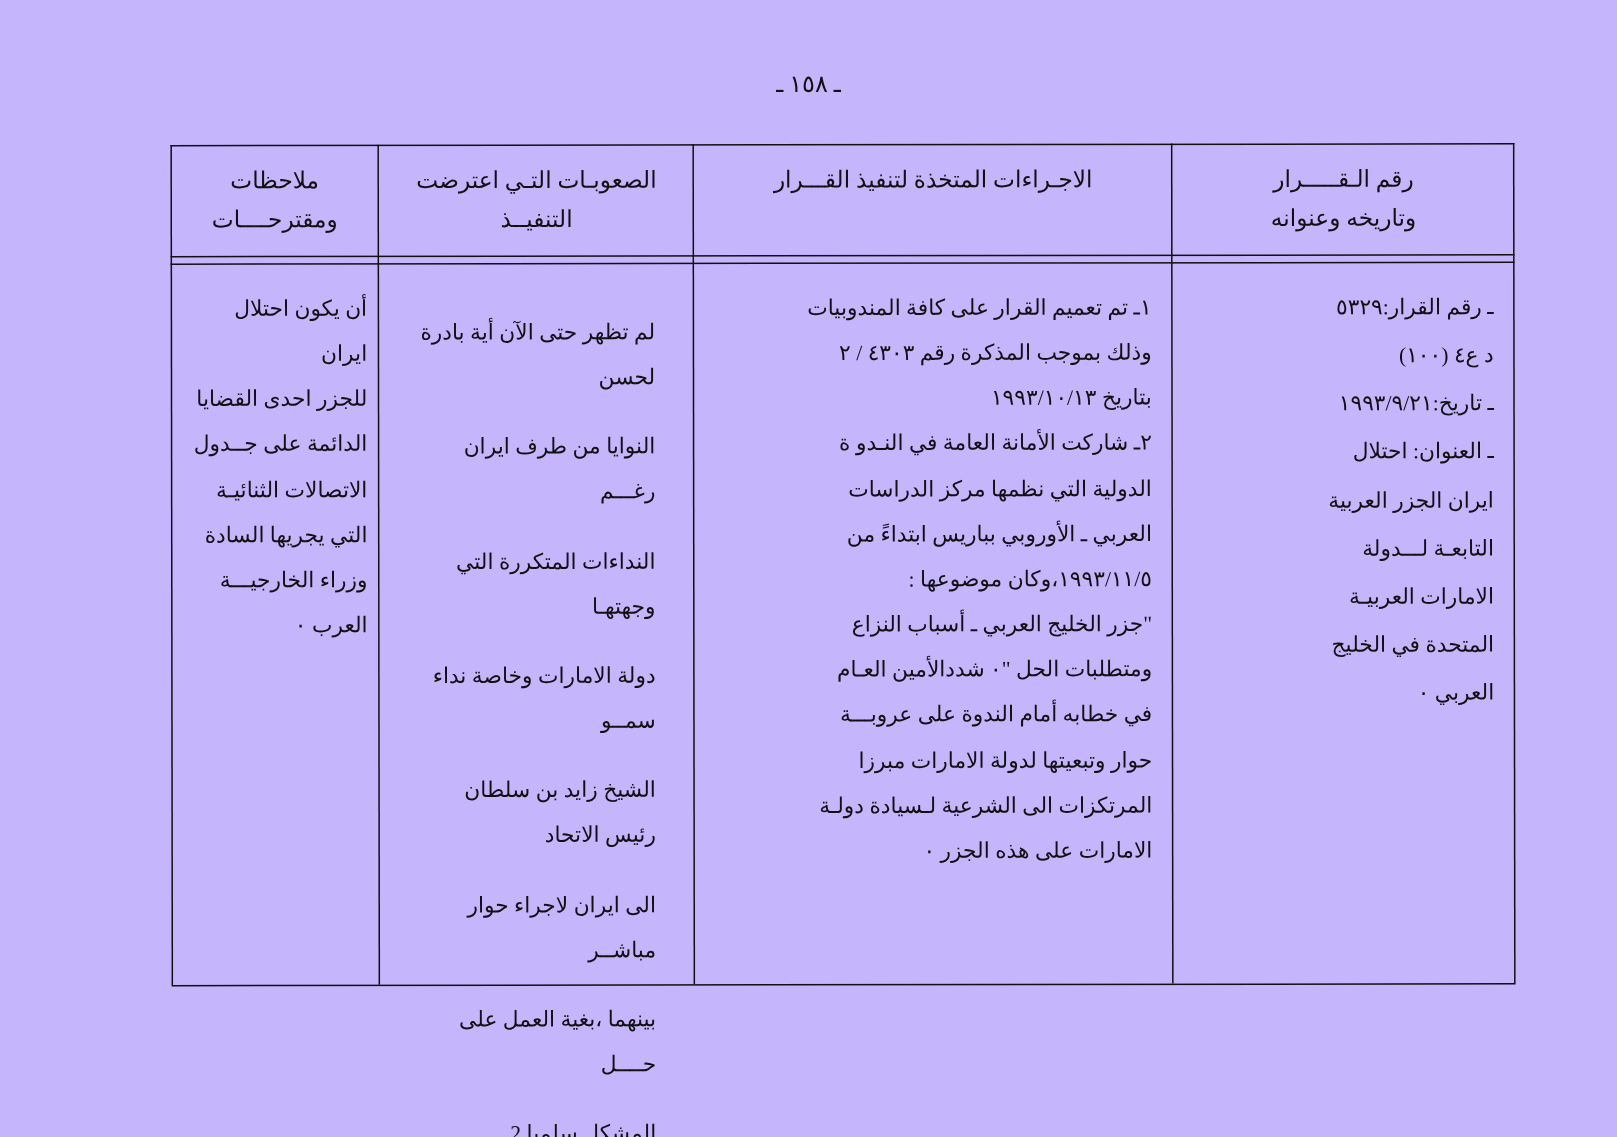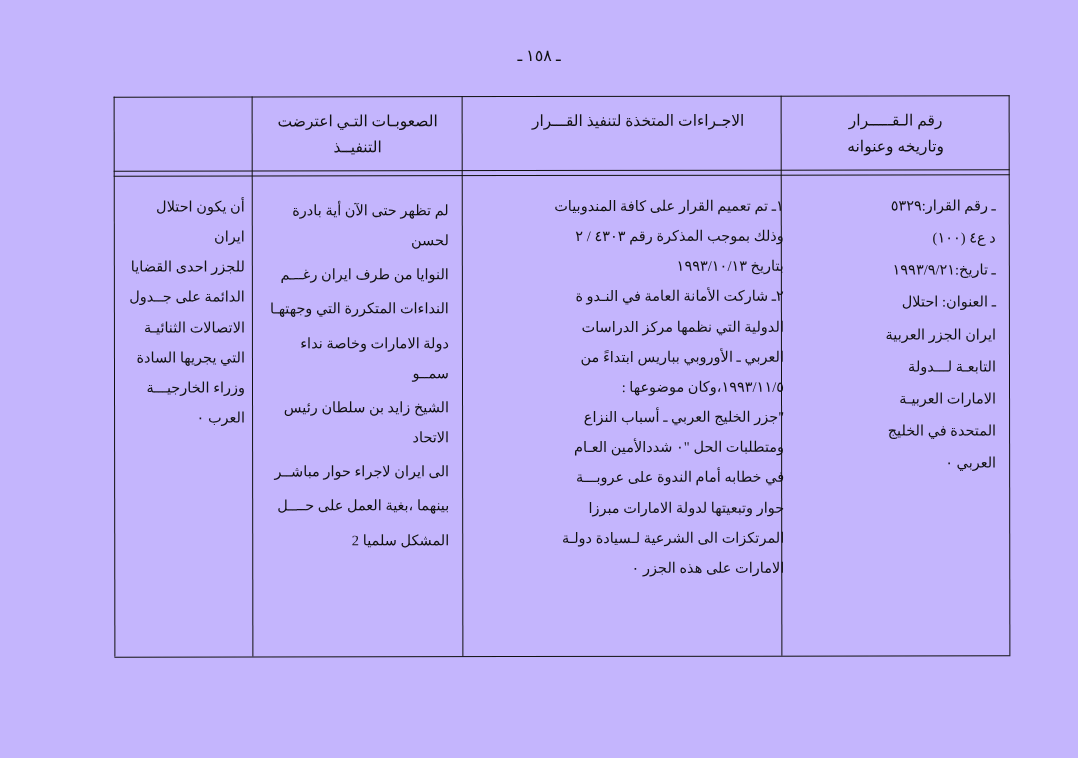--- a/index.html
+++ b/index.html
@@ -114,28 +114,28 @@
     padding: 0 12px;
   }
 
   
   #col-decision { right: 0; width: 228px; }
   #col-decision .col-header { letter-spacing: 3px; }
   #col-decision .col-body { text-align: right; padding-right: 14px; }
   #col-decision .col-body p { margin: 0 0 2px 0; }
 
   
-  #col-actions { right: 212px; width: 319px; }
+  #col-actions { right: 228px; width: 319px; }
   #col-actions .col-body { text-align: right; padding: 0 14px 0 10px; }
   #col-actions .col-body p { margin: 0; }
 
   
   #col-difficulties { right: 547px; width: 210px; }
   #col-difficulties .col-body { text-align: right; padding: 0 10px; }
-  #col-difficulties .col-body p { margin: 4px; }
+  #col-difficulties .col-body p { margin: 16px; }
 
   
   #col-notes { right: 757px; width: 139px; }
   #col-notes .col-body { text-align: right; padding: 0 8px; }
   #col-notes .col-body p { margin: 0; }
 
   .hdr-line { display: block; }
 
   
   .table-wrap { transform: rotate(-0.08deg); }
@@ -209,20 +209,23 @@
         <p>النداءات المتكررة التي وجهتهـا</p>
         <p>دولة الامارات وخاصة نداء سمــو</p>
         <p>الشيخ زايد بن سلطان رئيس الاتحاد</p>
         <p>الى ايران لاجراء حوار مباشــر</p>
         <p>بينهما ،بغية العمل على حــــل</p>
         <p>المشكل سلميا 2</p>
       </div>
     </div>
 
     <div class="col" id="col-notes">
+      <div class="col-header">
+        <span class="hdr-line">ملاحظات ومقترحــــات</span>
+      </div>
       <div class="col-body">
         <p>أن يكون احتلال ايران</p>
         <p>للجزر احدى القضايا</p>
         <p>الدائمة على جــدول</p>
         <p>الاتصالات الثنائيـة</p>
         <p>التي يجريها السادة</p>
         <p>وزراء الخارجيـــة</p>
         <p>العرب ٠</p>
       </div>
     </div>

